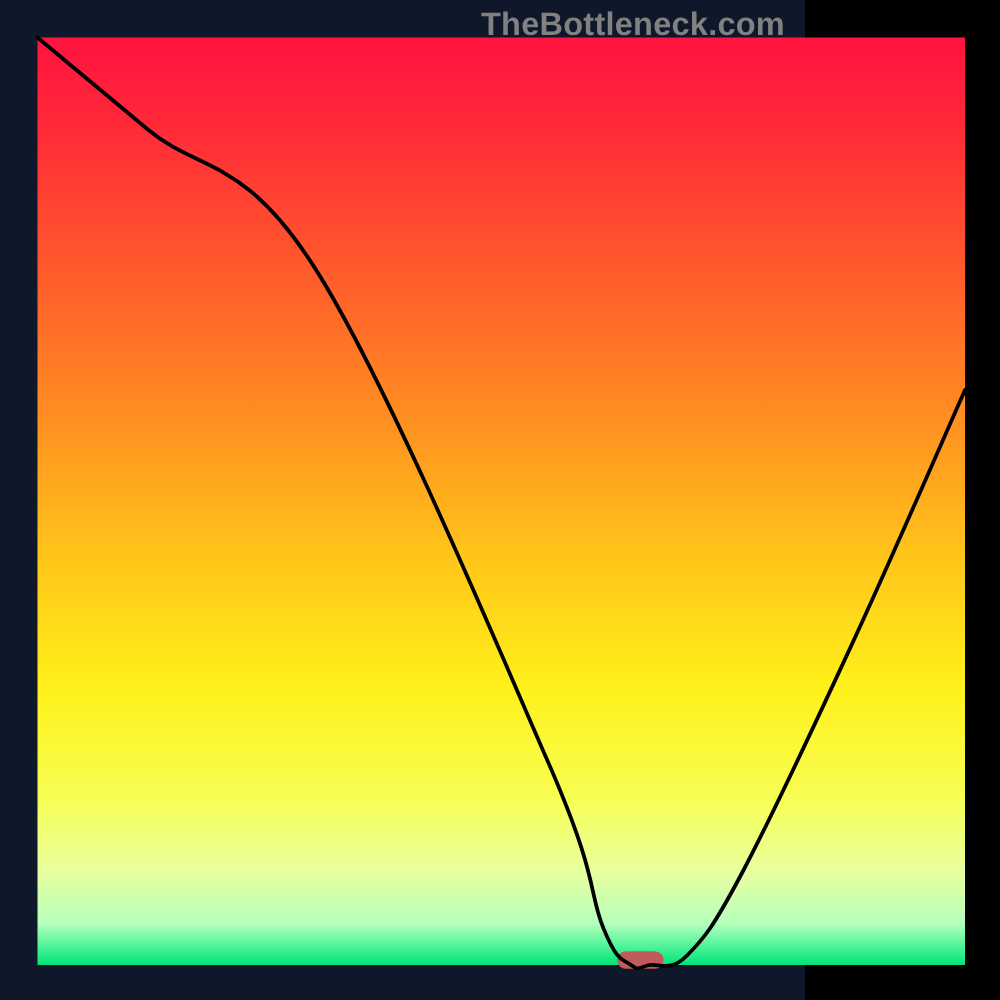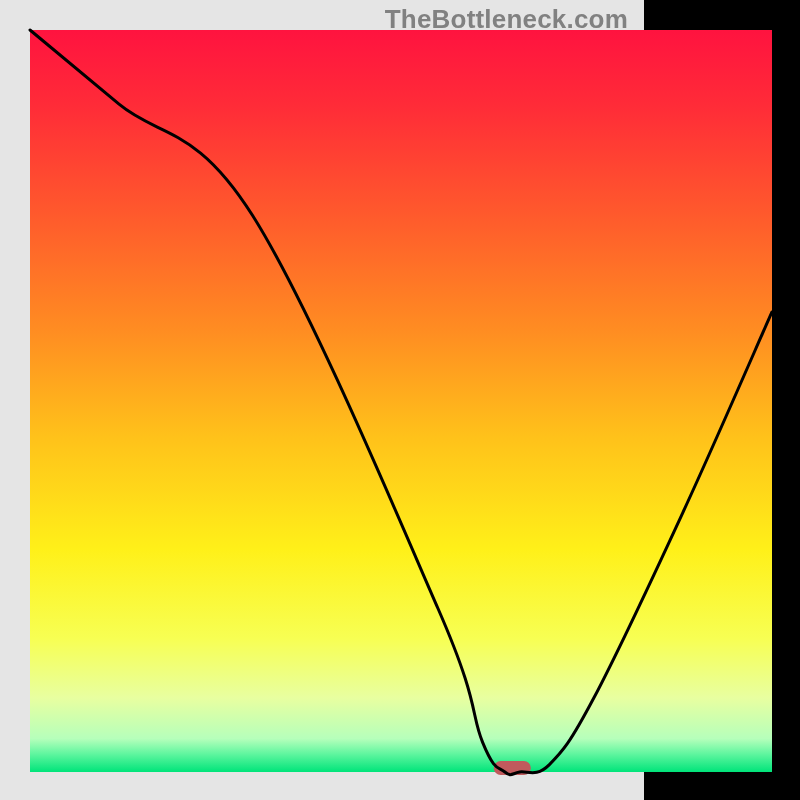--- a/index.html
+++ b/index.html
@@ -7,21 +7,21 @@
     padding: 0;
     width: 800px;
     height: 800px;
     background: #000;
     overflow: hidden;
   }
   .frame {
     position: relative;
     width: 644px;
     height: 800px;
-    background: #e5e5e5;
+    background: #0f172a;
   }
   .watermark {
     position: absolute;
     top: 4px;
     right: 16px;
     font-family: Arial, Helvetica, sans-serif;
     font-size: 26px;
     font-weight: 600;
     color: #818181;
     letter-spacing: 0.2px;

